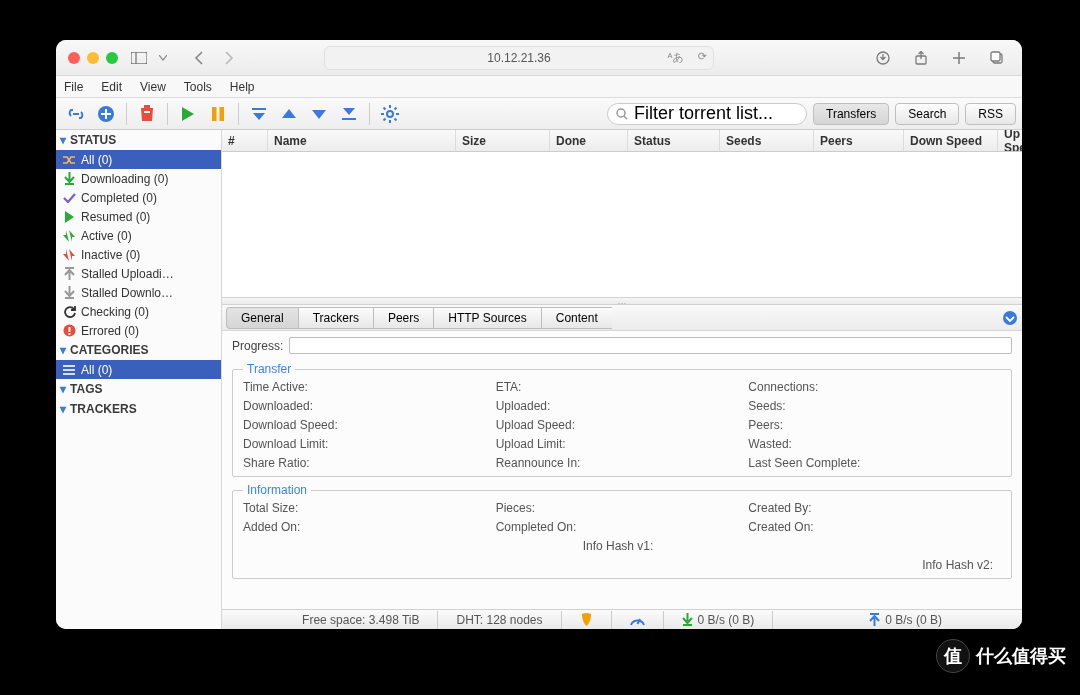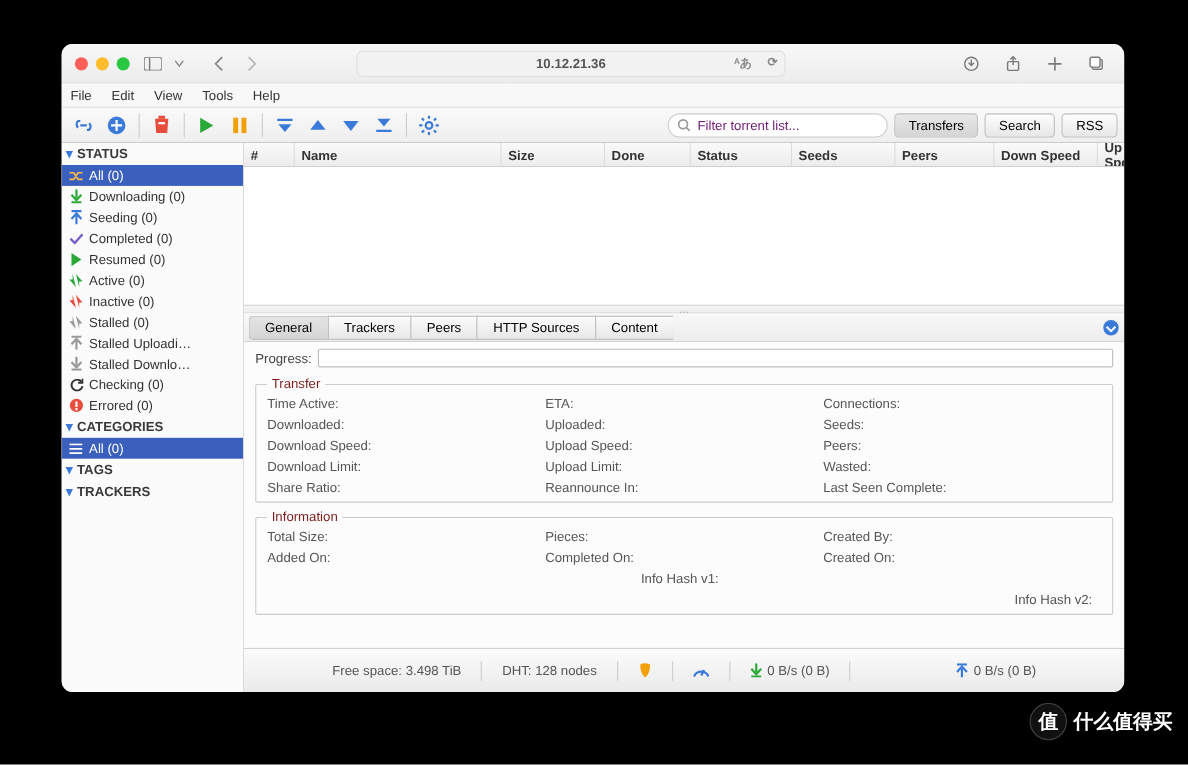--- a/index.html
+++ b/index.html
@@ -6,33 +6,33 @@
 body { background: #000; width: 1080px; height: 695px; font-family: -apple-system, Helvetica, Arial, sans-serif; font-size: 13px; overflow: hidden; }
 .window { position: absolute; left: 56px; top: 40px; width: 966px; height: 589px; background: #fff; border-radius: 10px; box-shadow: 0 10px 40px rgba(0,0,0,.5); overflow: hidden; display: flex; flex-direction: column; }
 
 
 .titlebar { height: 36px; background: linear-gradient(#f8f8f8,#ececec); border-bottom: 1px solid #d8d8d8; display: flex; align-items: center; padding: 0 12px; gap: 8px; }
 .traffic { display: flex; gap: 7px; }
 .tdot { width: 12px; height: 12px; border-radius: 50%; }
 .red{background:#ff5f57}.yellow{background:#febc2e}.green{background:#28c840}
 .tb-btn { width: 26px; height: 22px; display:inline-flex; align-items:center; justify-content:center; color:#6b6b6b; border-radius:4px; }
 .tb-group { display:flex; align-items:center; gap:4px; }
-.addr { flex: 0 0 390px; margin: 0 auto; height: 24px; background: #f2f2f2; border:1px solid #e0e0e0; border-radius: 6px; display:flex; align-items:center; justify-content:center; color:#555; font-size:12px; position:relative;font-weight:bold; }
+.addr { flex: 0 0 390px; margin: 0 auto; height: 24px; background: #f2f2f2; border:1px solid #e0e0e0; border-radius: 6px; display:flex; align-items:center; justify-content:center; color:#555; font-size:12px; position:relative; }
 .addr-right{position:absolute;right:6px;display:flex;gap:14px;color:#888;font-size:11px}
 .tb-right { display:flex; gap:12px; margin-left:auto; color:#6b6b6b; }
 
 
 .menubar { height: 22px; background:#f8f8f8; border-bottom:1px solid #dcdcdc; display:flex; align-items:center; padding:0 8px; gap:18px; font-size:12px; color:#333; }
 
 
 .toolbar { height: 32px; background:linear-gradient(#fafafa,#eee); border-bottom:1px solid #ccc; display:flex; align-items:center; padding:0 6px; gap:2px; }
 .tbtn { width:28px; height:24px; display:inline-flex;align-items:center;justify-content:center; }
 .tsep { width:1px; height:22px; background:#ccc; margin:0 4px; }
 .spacer{flex:1}
-.filterbox{width:200px;height:22px;border:1px solid #ccc;border-radius:12px;display:flex;align-items:center;padding:0 8px;background:#fff;color:#701a75;font-size:12px;gap:6px}
+.filterbox{width:200px;height:22px;border:1px solid #ccc;border-radius:12px;display:flex;align-items:center;padding:0 8px;background:#fff;color:#000000;font-size:18px;gap:6px}
 .tabbtn{height:22px;padding:0 12px;background:linear-gradient(#fdfdfd,#e7e7e7);border:1px solid #bfbfbf;border-radius:4px;font-size:12px;display:inline-flex;align-items:center;margin-left:4px}
 .tabbtn.active{background:linear-gradient(#e8e8e8,#d5d5d5)}
 
 
 .body{flex:1;display:flex;min-height:0}
 .sidebar{width:166px;background:#fbfbfb;border-right:1px solid #d7d7d7;overflow:auto;font-size:12px}
 .sgroup{height:20px;display:flex;align-items:center;padding:0 4px;gap:4px;font-weight:bold;color:#3a3a3a}
 .sitem{height:19px;display:flex;align-items:center;padding:0 4px 0 6px;gap:5px;color:#333;cursor:pointer}
 .sitem.sel{background:#3a5fbd;color:#fff}
 .si{width:14px;height:14px;display:inline-flex;align-items:center;justify-content:center;flex-shrink:0}
@@ -48,26 +48,26 @@
 .dtab{height:22px;padding:0 14px;display:inline-flex;align-items:center;font-size:12px;background:linear-gradient(#fcfcfc,#e7e7e7);border:1px solid #bdbdbd;border-right:none}
 .dtab:first-child{border-top-left-radius:4px;border-bottom-left-radius:4px}
 .dtab:last-of-type{border-right:1px solid #bdbdbd;border-top-right-radius:4px;border-bottom-right-radius:4px}
 .dtab.active{background:linear-gradient(#e4e4e4,#d5d5d5)}
 .dcircle{margin-left:auto;color:#3b7ad9}
 
 .details{flex:0 0 278px;overflow:auto;padding:6px 10px 4px;background:#fcfcfc;font-size:12px;color:#444}
 .progrow{display:flex;align-items:center;gap:6px;margin-bottom:8px}
 .progbar{flex:1;height:17px;border:1px solid #bdbdbd;border-radius:2px;background:#fff}
 fieldset{border:1px solid #ccc;border-radius:2px;margin-bottom:6px;padding:4px 10px 6px}
-legend{padding:0 4px;font-size:12px;color:#7f1d1d}
+legend{padding:0 4px;font-size:12px;color:#3b82f6}
 .grid3{display:grid;grid-template-columns:1fr 1fr 1fr;row-gap:5px}
 .cell{text-align:left;padding-right:8px;color:#555}
 
 
-.statusbar{height:40px;background:linear-gradient(#fbfbfb,#eaeaea);border-top:1px solid #d0d0d0;display:flex;align-items:center;justify-content:center;gap:18px;font-size:12px;color:#555}
+.statusbar{height:20px;background:linear-gradient(#fbfbfb,#eaeaea);border-top:1px solid #d0d0d0;display:flex;align-items:center;justify-content:center;gap:18px;font-size:12px;color:#555}
 .ssep{width:1px;height:18px;background:#ccc}
 .sitem2{display:flex;align-items:center;gap:5px}
 
 
 .wm{position:absolute;right:14px;bottom:22px;display:flex;align-items:center;gap:6px;color:#fff;font-size:18px;font-weight:bold}
 .wmcirc{width:34px;height:34px;border-radius:50%;background:#111;border:1px solid #444;display:flex;align-items:center;justify-content:center;color:#fff;font-size:18px}
 svg{display:block}
 </style>
 </head>
 <body>
@@ -254,29 +254,20 @@
           <span class="si">
             <svg width="11" height="13">
               <path d="M5.5 0 v8 M1 5 l4.5 5 l4.5 -5" fill="none" stroke="#2aa83a" stroke-width="2"></path>
               <path d="M1 12 h9" stroke="#2aa83a" stroke-width="2"></path>
             </svg>
           </span>
           <span>Downloading (0)</span>
         </div>
       <div class="sitem">
           <span class="si">
-            <svg width="11" height="13">
-              <path d="M5.5 13 v-8 M1 8 l4.5 -5 l4.5 5" fill="none" stroke="#3b7ad9" stroke-width="2"></path>
-              <path d="M1 1 h9" stroke="#3b7ad9" stroke-width="2"></path>
-            </svg>
-          </span>
-          <span>Seeding (0)</span>
-        </div>
-      <div class="sitem">
-          <span class="si">
             <svg width="13" height="10">
               <path d="M1 5 l4 4 l7 -8" fill="none" stroke="#7a5fc9" stroke-width="2.2"></path>
             </svg>
           </span>
           <span>Completed (0)</span>
         </div>
       <div class="sitem">
           <span class="si">
             <svg width="11" height="12">
               <path d="M1 0 L10 6 L1 12 Z" fill="#2aa83a"></path>
@@ -292,28 +283,20 @@
           </span>
           <span>Active (0)</span>
         </div>
       <div class="sitem">
           <span class="si">
             <svg width="12" height="12">
               <path d="M3 0 v5 l-3 0 l6 7 M9 12 v-5 l3 0 l-6 -7" fill="#e74c3c"></path>
             </svg>
           </span>
           <span>Inactive (0)</span>
-        </div>
-      <div class="sitem">
-          <span class="si">
-            <svg width="12" height="12">
-              <path d="M3 0 v5 l-3 0 l6 7 M9 12 v-5 l3 0 l-6 -7" fill="#999"></path>
-            </svg>
-          </span>
-          <span>Stalled (0)</span>
         </div>
       <div class="sitem">
           <span class="si">
             <svg width="11" height="13">
               <path d="M5.5 13 v-8 M1 8 l4.5 -5 l4.5 5" fill="none" stroke="#999" stroke-width="2"></path>
               <path d="M1 1 h9" stroke="#999" stroke-width="2"></path>
             </svg>
           </span>
           <span>Stalled Uploadi…</span>
         </div>

